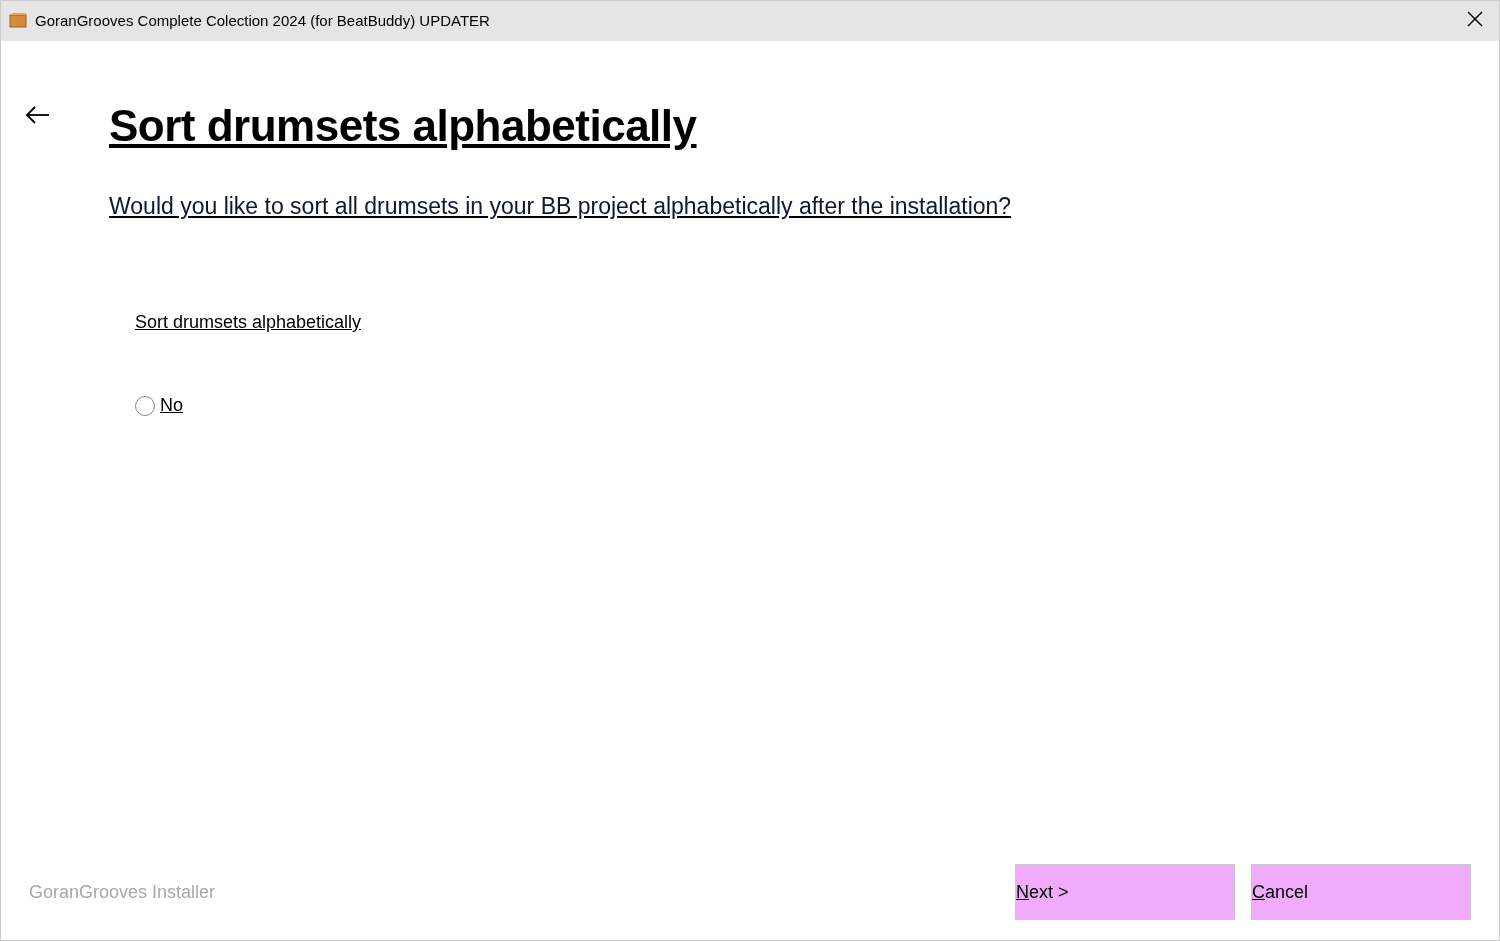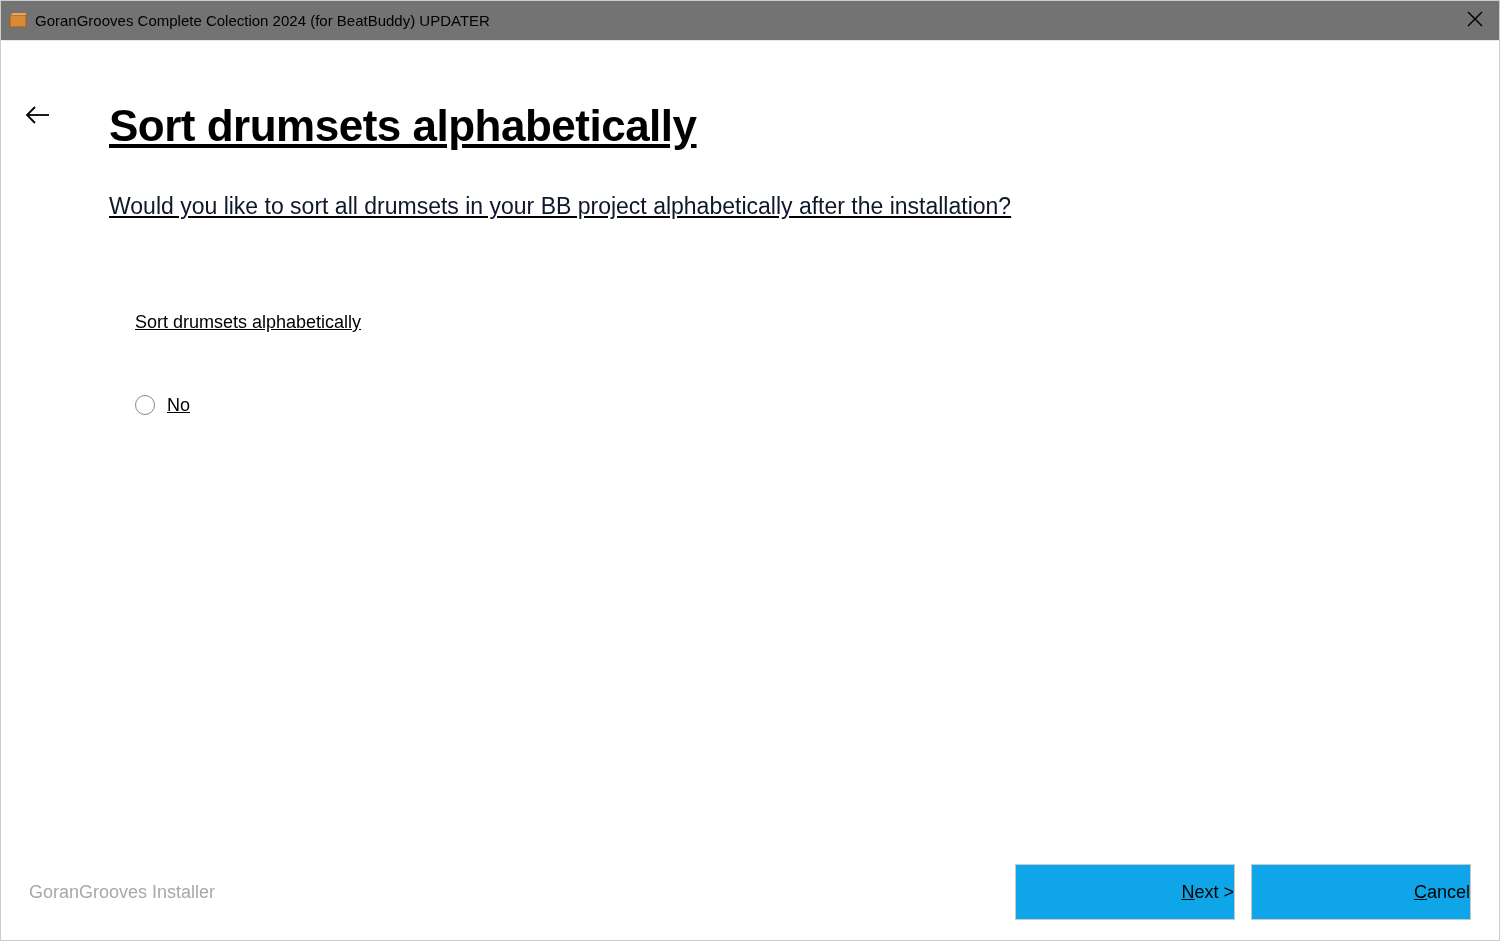--- a/index.html
+++ b/index.html
@@ -18,21 +18,21 @@
   .window {
     width: 100%;
     height: 100%;
     border: 1px solid #ccc;
     display: flex;
     flex-direction: column;
     background: #ffffff;
   }
   .titlebar {
     height: 40px;
-    background: #737373;
+    background: #e5e5e5;
     display: flex;
     align-items: center;
     justify-content: space-between;
     padding: 0 12px 0 8px;
     border-bottom: 1px solid #e8e8e8;
   }
   .titlebar-left {
     display: flex;
     align-items: center;
     gap: 8px;
@@ -82,22 +82,22 @@
     margin-bottom: 92px;
   }
   .group-label {
     font-size: 18px;
     color: #000;
     padding-left: 26px;
     margin-bottom: 62px;
   }
   .radio-row {
     display: flex;
-    align-items: flex-start;
-    gap: 12px;
+    align-items: center;
+    gap: 5px;
     padding-left: 26px;
     margin-bottom: 50px;
     cursor: pointer;
   }
   .radio-outer {
     width: 20px;
     height: 20px;
     border-radius: 50%;
     display: flex;
     align-items: center;
@@ -134,27 +134,27 @@
     color: #a8a8a8;
   }
   .footer-buttons {
     display: flex;
     gap: 16px;
   }
   .btn {
     min-width: 220px;
     height: 56px;
     border: 1px solid #c8c8c8;
-    background: #0ea5e9;
-    font-size: 18px;
-    color: #000;
-    cursor: pointer;
-    display: flex;
-    align-items: center;
-    justify-content: flex-end;
+    background: #f0abfc;
+    font-size: 18px;
+    color: #000;
+    cursor: pointer;
+    display: flex;
+    align-items: center;
+    justify-content: flex-start;
   }
   .btn .acc {
     text-decoration: underline;
   }
 </style>
 </head>
 <body>
 
 <div class="window">
 

